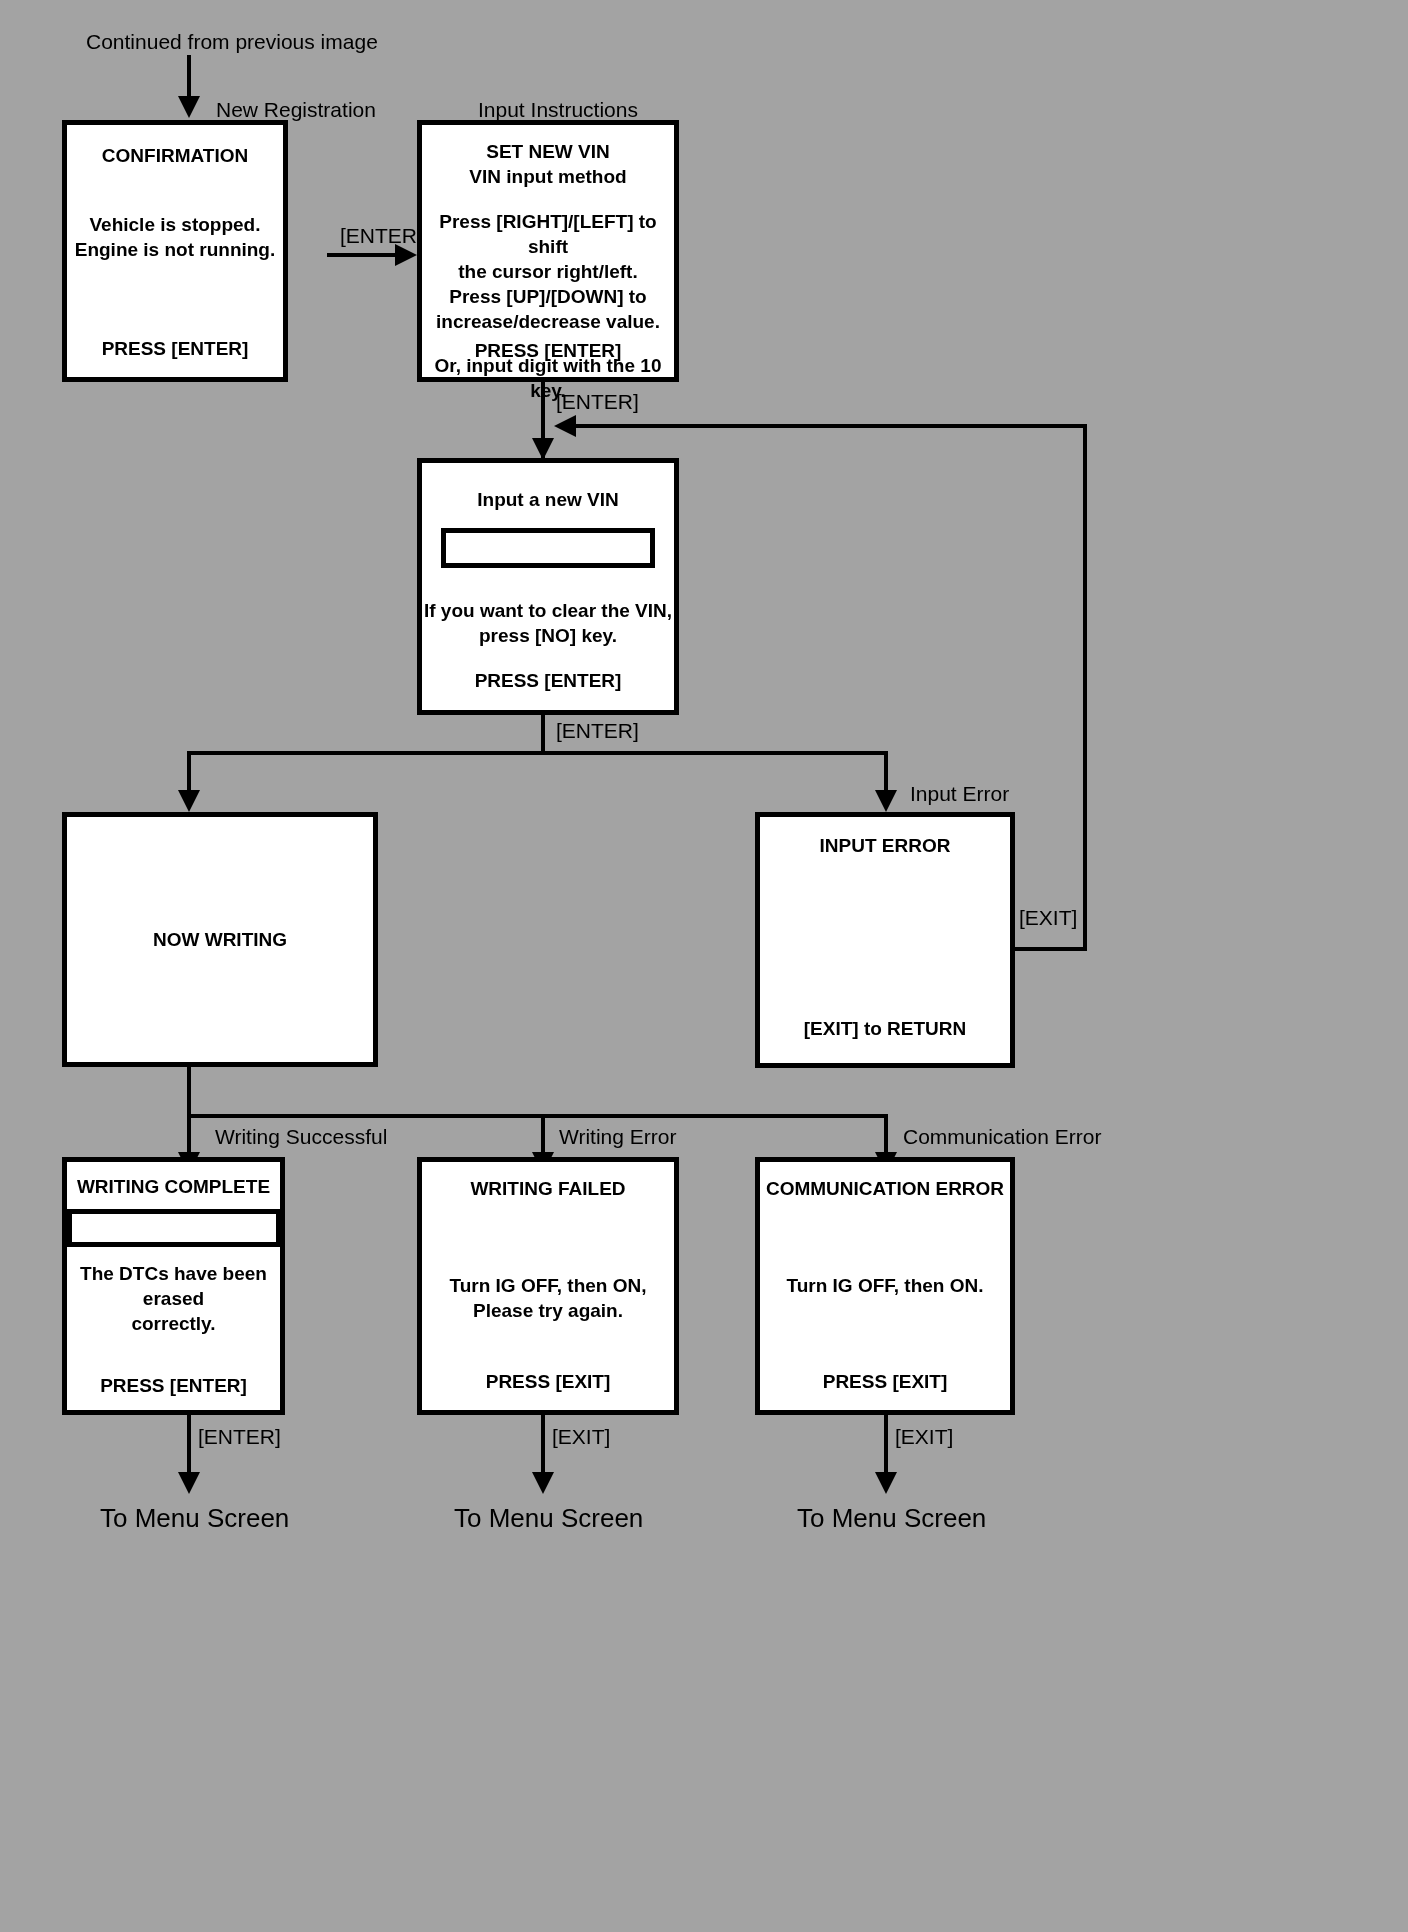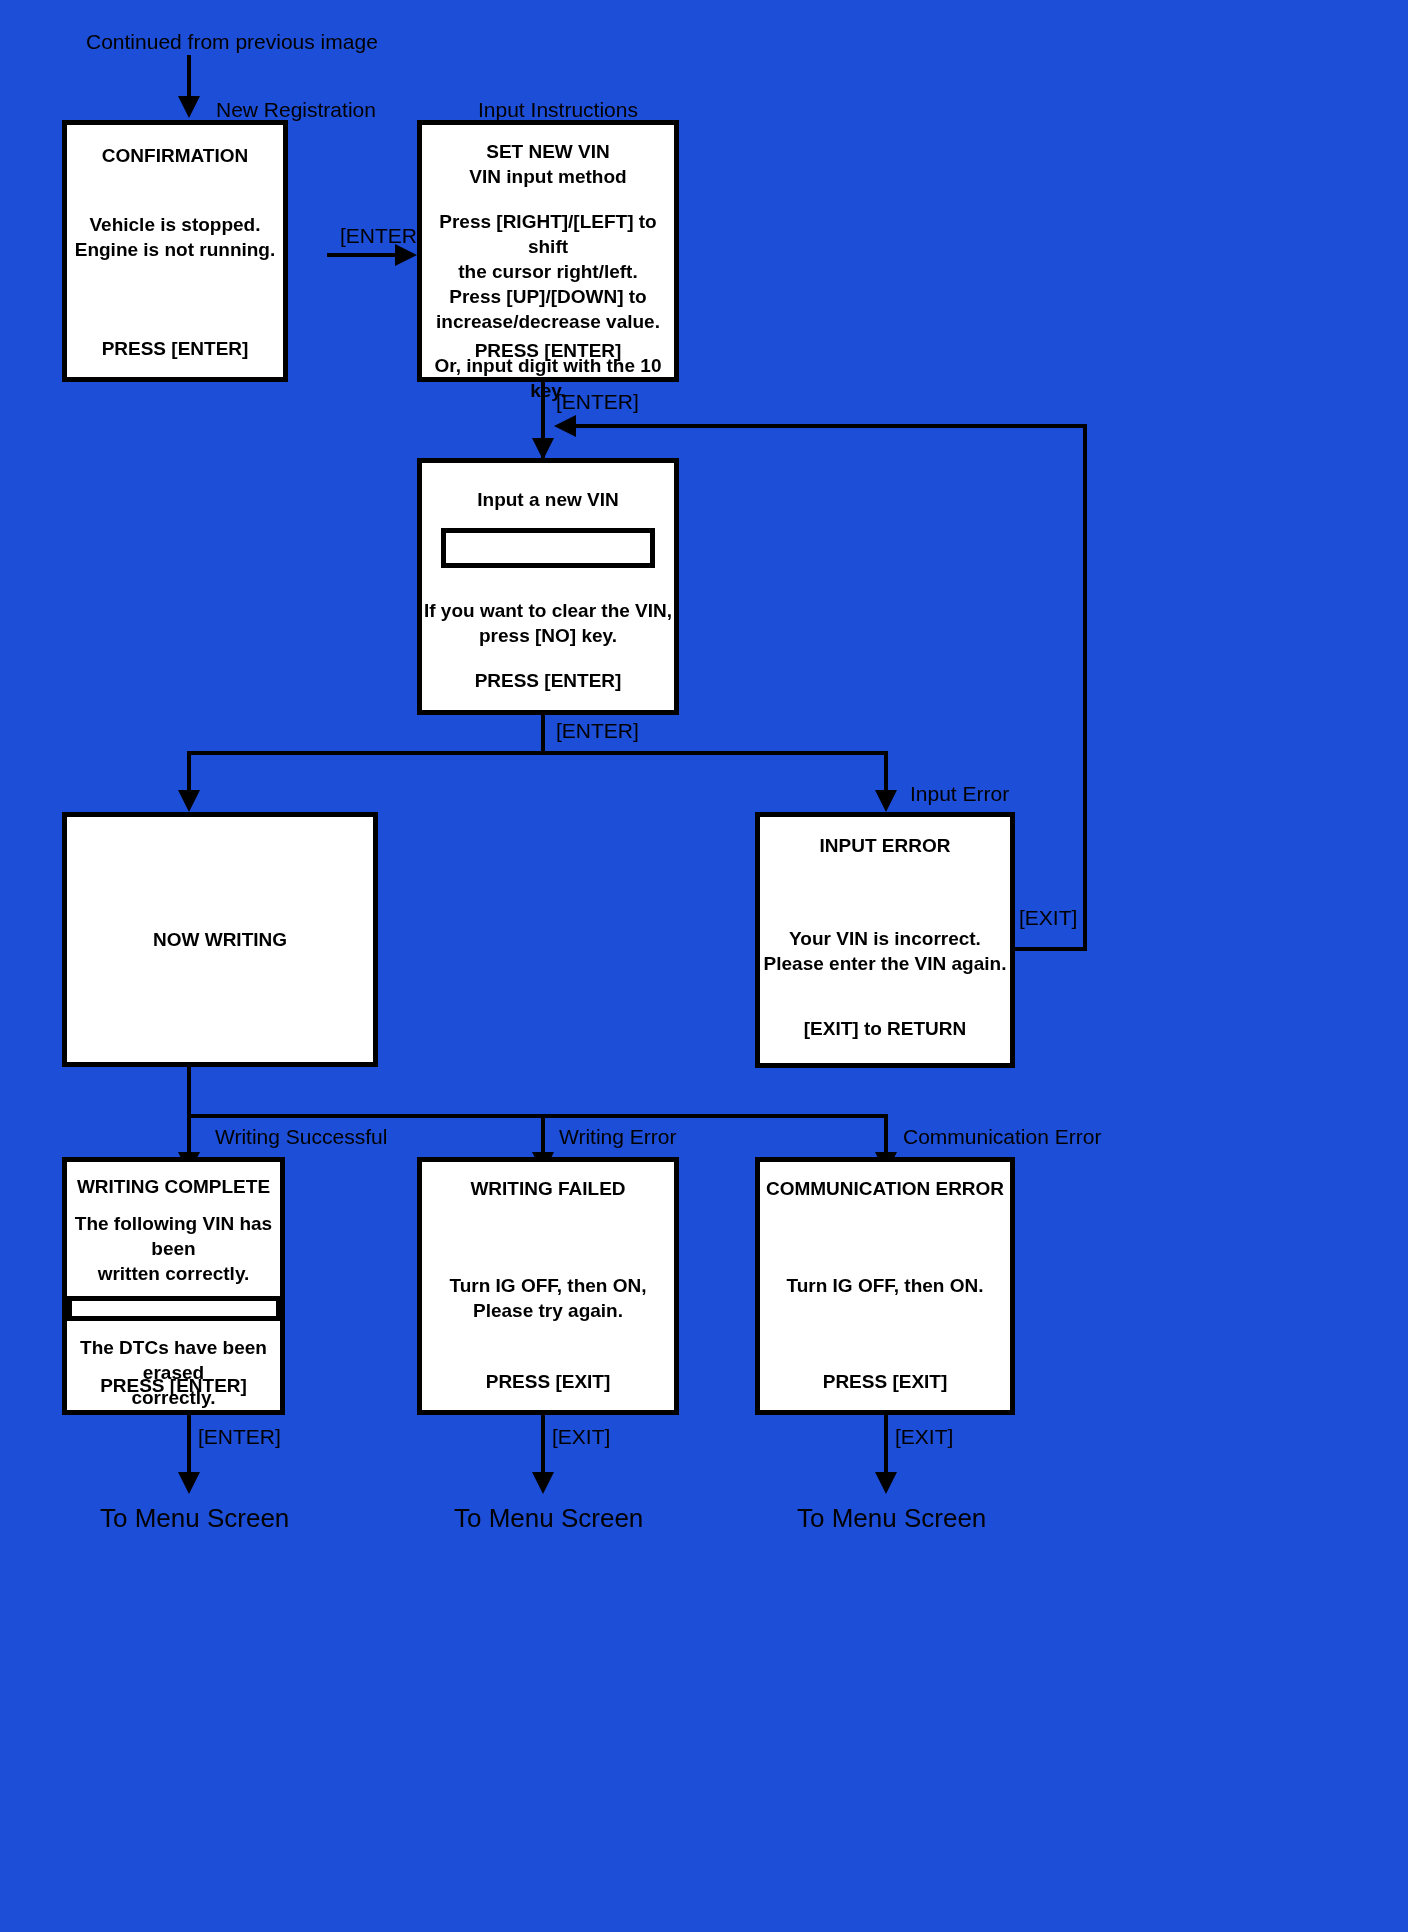--- a/index.html
+++ b/index.html
@@ -8,21 +8,21 @@
     background: #ffffff;
   }
   body {
     font-family: "Liberation Sans", sans-serif;
     color: #000000;
   }
   #canvas {
     position: relative;
     width: 1408px;
     height: 1932px;
-    background: #1d4ed8;
+    background: #a3a3a3;
     overflow: hidden;
   }
   
   .screen-box {
     position: absolute;
     box-sizing: border-box;
     border: 5px solid #000000;
     background: #ffffff;
     display: flex;
     flex-direction: column;
@@ -169,44 +169,40 @@
   <div class="arrow-down" style="left:875px; top:790px;"></div>
 
   <div class="plain-label" style="left:910px; top:782px;">Input Error</div>
 
   <div class="screen-box" style="left:62px; top:812px; width:316px; height:255px; justify-content:center;">
     <div class="screen-title">NOW WRITING</div>
   </div>
 
   <div class="screen-box" style="left:755px; top:812px; width:260px; height:256px; justify-content:flex-start;">
     <div class="screen-title" style="margin-top:16px;">INPUT ERROR</div>
-    <div class="screen-body" style="margin-top:68px;">Your VIN is incorrect.
-Please enter the VIN again.</div>
     <div class="screen-footer" style="position:absolute; bottom:22px; left:0; right:0;">[EXIT] to RETURN</div>
   </div>
 
   <div class="ln-v" style="left:187px; top:1067px; height:50px;"></div>
   <div class="ln-h" style="left:187px; top:1114px; width:700px;"></div>
 
   <div class="ln-v" style="left:187px; top:1114px; height:46px;"></div>
   <div class="arrow-down" style="left:178px; top:1152px;"></div>
   <div class="plain-label" style="left:215px; top:1125px;">Writing Successful</div>
 
   <div class="ln-v" style="left:541px; top:1114px; height:46px;"></div>
   <div class="arrow-down" style="left:532px; top:1152px;"></div>
   <div class="plain-label" style="left:559px; top:1125px;">Writing Error</div>
 
   <div class="ln-v" style="left:884px; top:1114px; height:46px;"></div>
   <div class="arrow-down" style="left:875px; top:1152px;"></div>
   <div class="plain-label" style="left:903px; top:1125px;">Communication Error</div>
 
   <div class="screen-box" style="left:62px; top:1157px; width:223px; height:258px; justify-content:flex-start;">
     <div class="screen-title" style="margin-top:12px;">WRITING COMPLETE</div>
-    <div class="screen-body" style="margin-top:12px;">The following VIN has been
-written correctly.</div>
     <div class="vin-field" style="margin-top:10px; width:214px; height:38px;"></div>
     <div class="screen-body" style="margin-top:14px;">The DTCs have been erased
 correctly.</div>
     <div class="screen-footer" style="position:absolute; bottom:12px; left:0; right:0;">PRESS [ENTER]</div>
   </div>
 
   <div class="screen-box" style="left:417px; top:1157px; width:262px; height:258px; justify-content:flex-start;">
     <div class="screen-title" style="margin-top:14px;">WRITING FAILED</div>
     <div class="screen-body" style="margin-top:72px;">Turn IG OFF, then ON,
 Please try again.</div>

